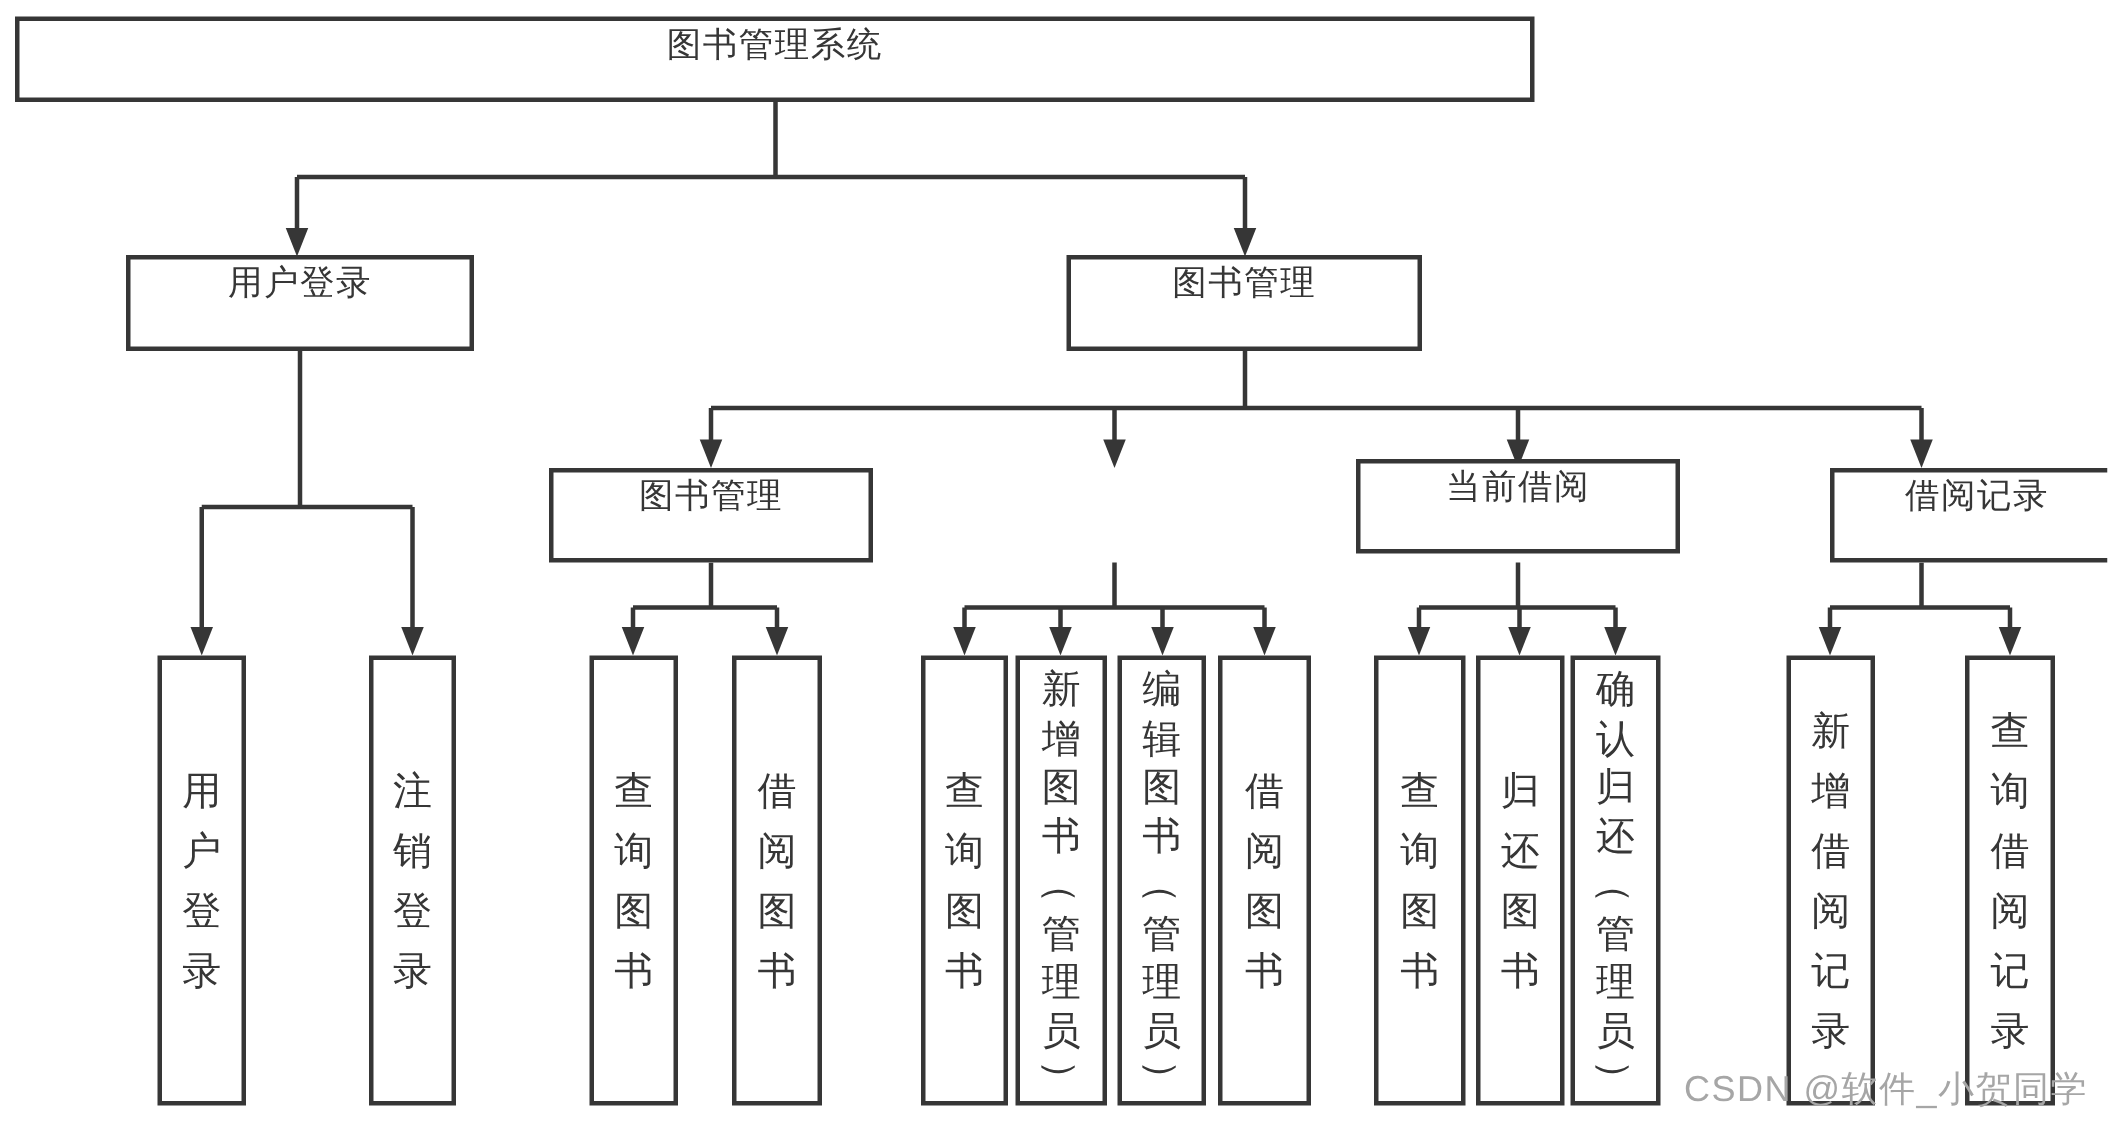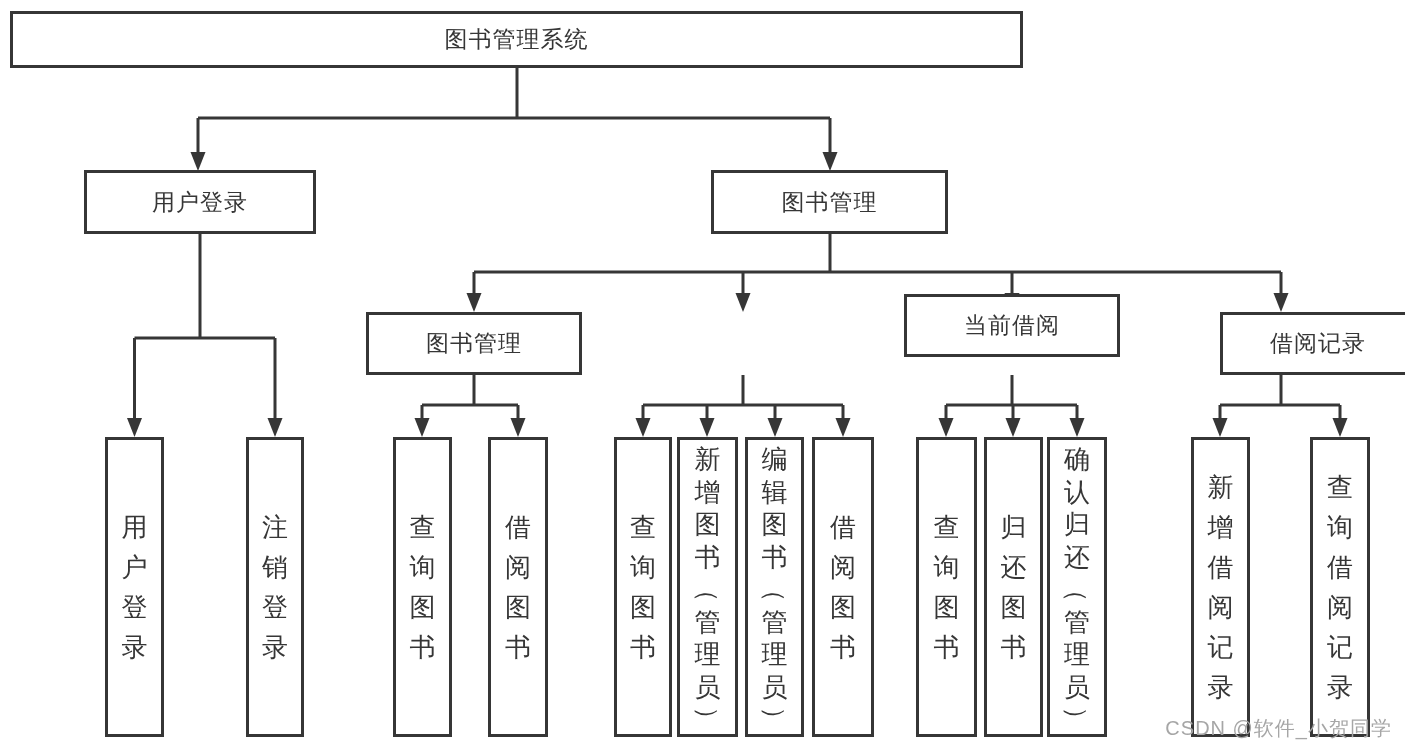--- a/index.html
+++ b/index.html
@@ -13,35 +13,35 @@
   .stage{
     position:relative;width:1405px;height:747px;background:var(--background);
     font-family:"Liberation Sans",sans-serif;color:var(--text);overflow:hidden;
   }
   svg.connectors{position:absolute;left:0;top:0;width:1405px;height:747px;}
   svg.connectors path{stroke:var(--line);stroke-width:3;fill:none;}
   svg.connectors polygon{fill:var(--line);stroke:none;}
   .box{
     position:absolute;box-sizing:border-box;background:#fff;
     border:3px solid var(--border);
-    display:flex;align-items:center;justify-content:center;
+    display:flex;align-items:flex-start;justify-content:center;
   }
   .box .lbl{
     font-size:23px;letter-spacing:1px;color:var(--text);white-space:nowrap;
   }
   .v{top:437px;height:300px;}
   .vlabel{
     display:flex;flex-direction:column;align-items:center;justify-content:center;
     width:100%;height:100%;font-size:26px;color:var(--text);
   }
   .vlabel.fill{justify-content:flex-start;padding-top:3px;box-sizing:border-box;}
   .vlabel span{display:block;width:100%;text-align:center;}
   .vlabel span.paren{transform:rotate(90deg);}
   .watermark{
-    position:absolute;right:13px;bottom:5px;font-size:20px;
+    position:absolute;right:13px;bottom:5px;font-size:24px;
     color:var(--watermark);letter-spacing:1px;z-index:5;white-space:nowrap;
   }
 </style>
 </head>
 <body>
 
 <div class="stage">
 
   <svg class="connectors" viewBox="0 0 1405 747" xmlns="http://www.w3.org/2000/svg">
 
@@ -88,21 +88,21 @@
   <div class="box" style="left:84px;top:170px;width:232px;height:64px">
     <span class="lbl">用户登录</span>
   </div>
   <div class="box" style="left:711px;top:170px;width:237px;height:64px">
     <span class="lbl">图书管理</span>
   </div>
 
   <div class="box" style="left:366px;top:312px;width:216px;height:63px">
     <span class="lbl">图书管理</span>
   </div>
-  <div class="box" style="left:904px;top:294px;width:216px;height:63px">
+  <div class="box" style="left:904px;top:306px;width:216px;height:63px">
     <span class="lbl">当前借阅</span>
   </div>
   <div class="box" style="left:1220px;top:312px;width:196px;height:63px">
     <span class="lbl">借阅记录</span>
   </div>
 
   <div class="box v" style="left:105px;width:59px">
     <div class="vlabel" style="line-height: 40px;">
         <span>用</span>
         <span>户</span>

